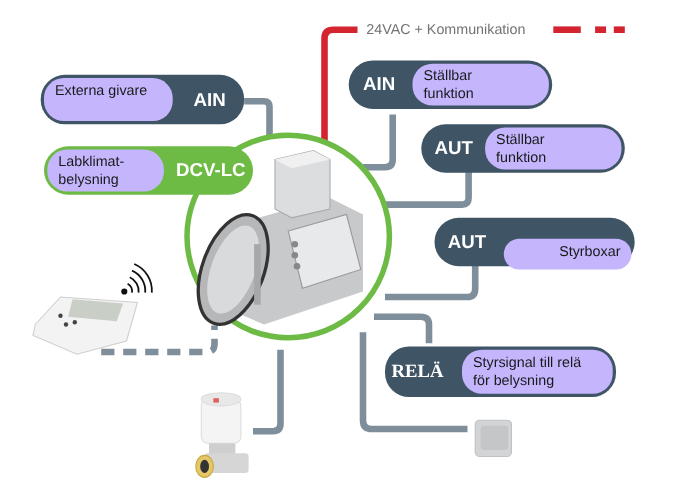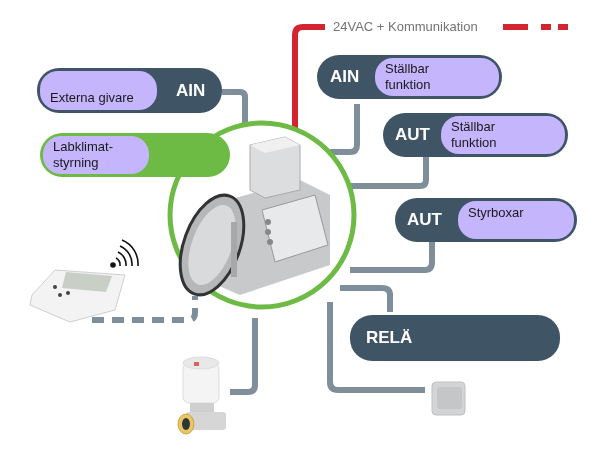--- a/index.html
+++ b/index.html
@@ -75,41 +75,44 @@
 
   <g>
     <rect x="432" y="382" width="33" height="33" rx="4" fill="#d2d4d6" stroke="#bfc1c3"></rect>
     <rect x="437" y="387" width="25" height="22" rx="3" fill="#c4c6c8"></rect>
   </g>
 </svg>
 
 <div class="legend-text">24VAC + Kommunikation</div>
 
 <div class="pill" style="left:37px;top:68px;width:185px;height:45px;">
-  <div class="desc" style="left:3px;top:3px;width:117px;height:39px;padding-top:19px;">Externa givare</div>
+  <div class="desc" style="left:3px;top:3px;width:117px;height:39px;padding-top:3px;">Externa givare</div>
   <div class="code" style="left:139px;">AIN</div>
 </div>
 
 <div class="pill green" style="left:40px;top:133px;width:190px;height:44px;">
   <div class="desc" style="left:3px;top:3px;width:106px;height:38px;padding-top:3px;white-space:pre-line;">Labklimat-
-styrning</div>
+belysning</div>
+  <div class="code" style="left:120px;">DCV-LC</div>
 </div>
 
 <div class="pill" style="left:317px;top:55px;width:185px;height:44px;">
   <div class="code" style="left:13px;">AIN</div>
   <div class="desc" style="left:58px;top:3px;width:124px;height:38px;padding-top:3px;white-space:pre-line;">Ställbar
 funktion</div>
 </div>
 
 <div class="pill" style="left:383px;top:113px;width:185px;height:44px;">
   <div class="code" style="left:12px;">AUT</div>
   <div class="desc" style="left:58px;top:3px;width:124px;height:38px;padding-top:3px;white-space:pre-line;">Ställbar
 funktion</div>
 </div>
 
 <div class="pill" style="left:395px;top:198px;width:182px;height:44px;">
   <div class="code" style="left:12px;">AUT</div>
-  <div class="desc" style="left:63px;top:3px;width:116px;height:38px;padding-top:4px;">Styrboxar</div>
+  <div class="desc" style="left:63px;top:19px;width:116px;height:28px;padding-top:4px;text-align:right;">Styrboxar</div>
 </div>
 
 <div class="pill" style="left:350px;top:315px;width:210px;height:46px;">
-  <div class="code" style="left:16px;">RELÄ</div>
+  <div class="code" style="left:6px;font-family:Liberation Serif, serif;">RELÄ</div>
+  <div class="desc" style="left:70px;top:3px;width:137px;height:40px;padding-top:4px;white-space:pre-line;">Styrsignal till relä
+för belysning</div>
 </div>
 
 </body></html>

